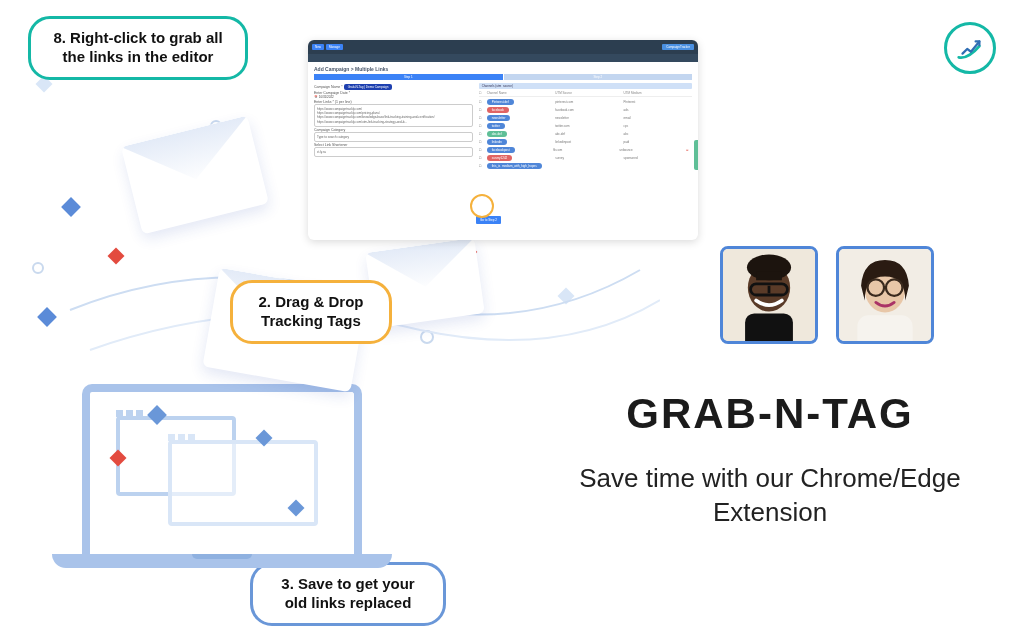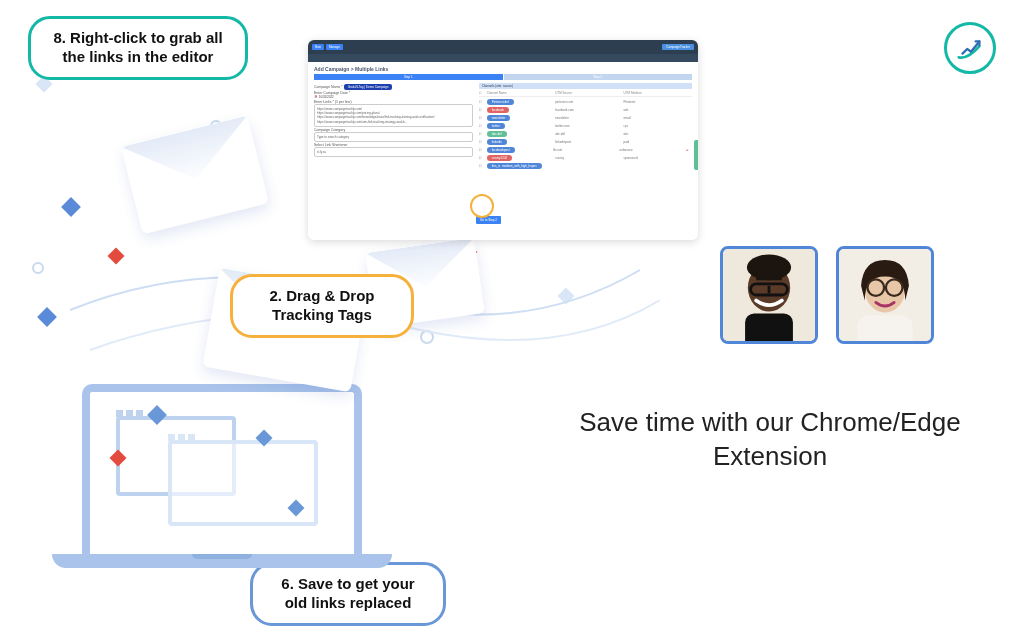--- a/index.html
+++ b/index.html
@@ -68,21 +68,21 @@
   .win .tbar i { width: 7px; height: 7px; background: currentColor; display: block; }
 
   
   .avatars { position: absolute; top: 246px; left: 720px; display: flex; gap: 18px; }
   .avatar { width: 98px; height: 98px; border: 3px solid #4f86d8; border-radius: 8px; overflow: hidden; background: #f2ede5; position: relative; }
   .avatar svg { width: 100%; height: 100%; display: block; }
 
   
   .headline { position: absolute; left: 550px; top: 390px; width: 440px; text-align: center; }
   .headline h1 { font-size: 42px; font-weight: 800; letter-spacing: 2px; color: #1b1b1b; }
-  .headline p { font-size: 26px; color: #222; margin-top: 16px; line-height: 1.3; }
+  .headline p { font-size: 26px; color: #222; margin-top: 24px; line-height: 1.3; }
 </style>
 </head>
 <body>
 
 <div class="deco sq" style="top:78px;left:38px;width:12px;height:12px;background:#d9e6f7"></div>
 <div class="deco ring" style="top:120px;left:210px;width:12px;height:12px"></div>
 <div class="deco sq" style="top:200px;left:64px;width:14px;height:14px;background:#5b8bd8"></div>
 <div class="deco sq" style="top:250px;left:110px;width:12px;height:12px;background:#e34b3f"></div>
 <div class="deco ring" style="top:262px;left:32px;width:12px;height:12px"></div>
 <div class="deco sq" style="top:310px;left:40px;width:14px;height:14px;background:#5b8bd8"></div>
@@ -93,22 +93,22 @@
 <svg class="deco" style="top:240px;left:60px;width:600px;height:140px">
   <path d="M10,70 Q160,10 320,60 Q460,100 580,30" stroke="#cdddf2" stroke-width="2" fill="none"></path>
   <path d="M30,110 Q200,50 360,90 Q500,120 600,60" stroke="#e1ebf8" stroke-width="2" fill="none"></path>
 </svg>
 
 <div class="envelope" style="top:130px;left:130px;width:130px;height:90px;transform:rotate(-14deg)"></div>
 <div class="envelope" style="top:280px;left:210px;width:150px;height:100px;transform:rotate(10deg);z-index:2"></div>
 <div class="envelope" style="top:245px;left:370px;width:110px;height:76px;transform:rotate(-8deg)"></div>
 
 <div class="bubble bubble-teal" style="top:16px;left:28px;width:220px">8. Right-click to grab all the links in the editor</div>
-<div class="bubble bubble-yellow" style="top:274px;left:230px;width:184px;z-index:3">2. Drag &amp; Drop Tracking Tags</div>
-<div class="bubble bubble-blue" style="top:562px;left:250px;width:196px">6. Save to get your old links replaced</div>
+<div class="bubble bubble-yellow" style="top:280px;left:230px;width:162px;z-index:3">2. Drag &amp; Drop Tracking Tags</div>
+<div class="bubble bubble-blue" style="top:562px;left:250px;width:196px">3. Save to get your old links replaced</div>
 
 <div class="logo-circ">
   <svg viewBox="0 0 32 32">
     <path d="M4 26 Q14 28 26 14" stroke="#14b8a6" stroke-width="3" fill="none" stroke-linecap="round"></path>
     <path d="M8 22 L13 17 L17 20 L26 9" stroke="#2f6db3" stroke-width="2.4" fill="none" stroke-linecap="round" stroke-linejoin="round"></path>
     <path d="M22 9 L26 9 L26 13" stroke="#2f6db3" stroke-width="2.4" fill="none" stroke-linecap="round" stroke-linejoin="round"></path>
   </svg>
 </div>
 
 <div class="app-window">
@@ -270,14 +270,15 @@
       <rect x="20" y="72" width="60" height="40" rx="12" fill="#f6f3ee"></rect>
       <circle cx="40" cy="42" r="9" fill="none" stroke="#3a2a1e" stroke-width="2.5"></circle>
       <circle cx="60" cy="42" r="9" fill="none" stroke="#3a2a1e" stroke-width="2.5"></circle>
       <line x1="49" y1="42" x2="51" y2="42" stroke="#3a2a1e" stroke-width="2.5"></line>
       <path d="M40 58 Q50 66 60 58" stroke="#a36" stroke-width="3" fill="none" stroke-linecap="round"></path>
     </svg>
   </div>
 </div>
 
 <div class="headline">
+  <h1>GRAB-N-TAG</h1>
   <p>Save time with our Chrome/Edge Extension</p>
 </div>
 
 </body></html>

